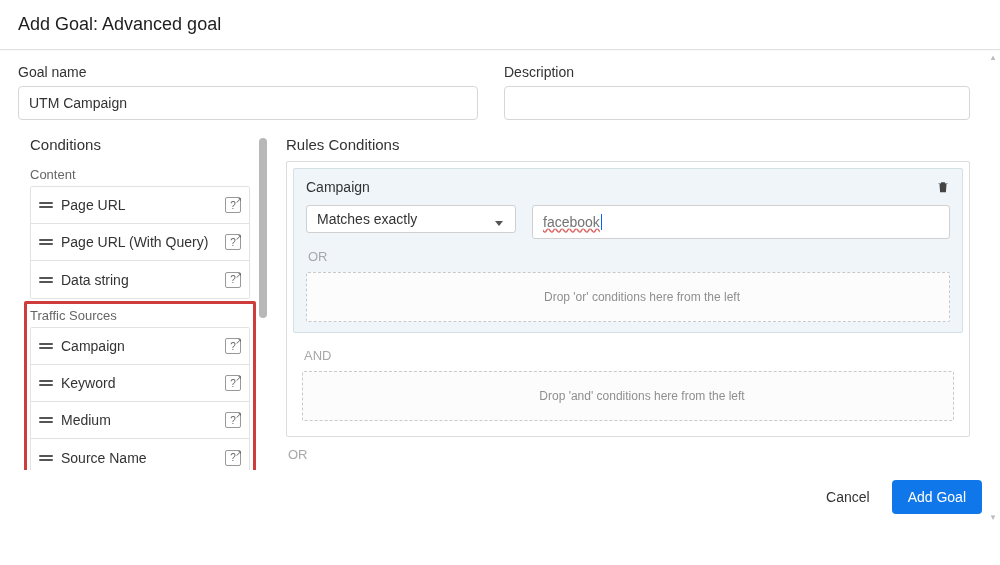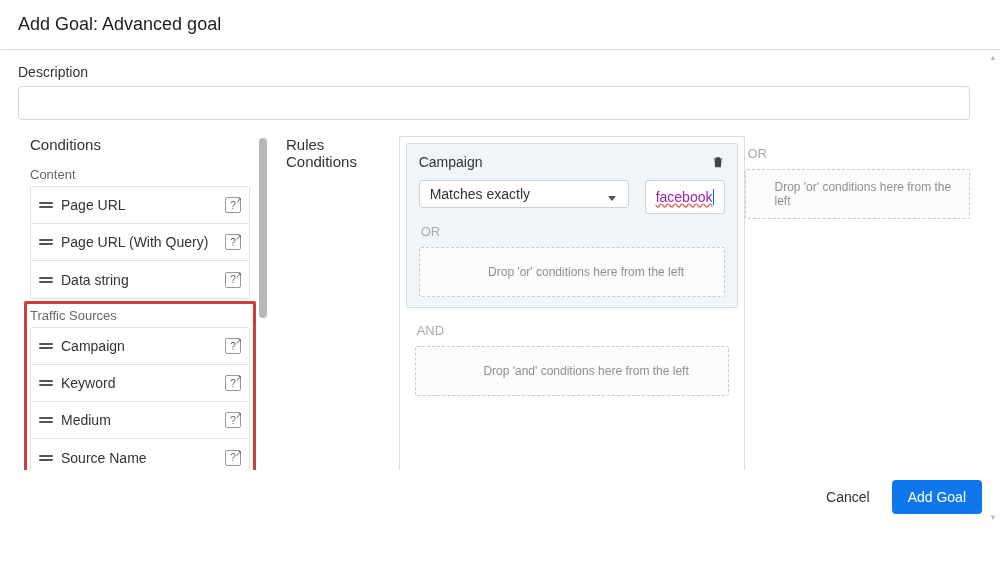--- a/index.html
+++ b/index.html
@@ -16,52 +16,56 @@
   .cond-item { display: flex; align-items: center; height: 37px; padding: 0 8px; border-bottom: 1px solid #e2e2e2; background: #fff; cursor: grab; }
   .cond-item:last-child { border-bottom: none; }
   .drag-icon { width: 14px; display: inline-flex; flex-direction: column; gap: 2px; margin-right: 8px; }
   .drag-icon span { height: 2px; background: #555; border-radius: 1px; }
   .cond-label { flex: 1; font-size: 14px; color: #333; }
   .help-icon { width: 16px; height: 16px; border: 1px solid #999; border-radius: 2px; font-size: 10px; color: #666; display: flex; align-items: center; justify-content: center; position: relative; }
   .help-icon::after { content: "↗"; font-size: 8px; position: absolute; top: -2px; right: -2px; }
   .traffic-highlight { border: 3px solid #cf3c3c; border-radius: 2px; margin: 2px -6px 2px -6px; padding: 0 3px; }
   .scrollbar-sidebar { width: 18px; display: flex; flex-direction: column; align-items: center; padding-top: 2px; }
   .scroll-thumb { width: 8px; height: 180px; background: #b8b8b8; border-radius: 4px; }
-  .rules-panel { flex: 1; display: flex; flex-direction: row; }
+  .rules-panel { flex: 1; display: flex; flex-direction: column; }
   .rules-box { border: 1px solid #dcdcdc; border-radius: 2px; padding: 0; }
   .rule-group { background: #eff5f8; border: 1px solid #d3e0e6; border-radius: 2px; margin: 6px; padding: 10px 12px; }
   .rule-header { display: flex; align-items: center; justify-content: space-between; margin-bottom: 10px; }
   .rule-title { font-size: 14px; color: #333; }
   .trash-icon { width: 14px; height: 14px; cursor: pointer; }
   .trash-icon svg { width: 100%; height: 100%; fill: #444; }
   .rule-row { display: flex; gap: 16px; }
   .select { position: relative; width: 210px; height: 28px; border: 1px solid #d0d0d0; background: #fff; border-radius: 3px; display: flex; align-items: center; padding: 0 10px; cursor: pointer; }
   .select::after { content: ""; position: absolute; right: 12px; top: 15px; border-left: 4px solid transparent; border-right: 4px solid transparent; border-top: 5px solid #555; }
   .value-input { flex: 1; height: 34px; border: 1px solid #d0d0d0; background: #fff; border-radius: 3px; padding: 0 10px; display: flex; align-items: center; }
-  .value-input .val { color: #a21caf; text-decoration: underline wavy rgba(200,0,0,0.6); text-decoration-skip-ink: none; }
+  .value-input .val { color: #737373; text-decoration: underline wavy rgba(200,0,0,0.6); text-decoration-skip-ink: none; }
   .cursor { display: inline-block; width: 1px; height: 16px; background: #0066ff; margin-left: 1px; vertical-align: middle; }
   .logic-label { font-size: 13px; color: #a8a8a8; margin: 10px 0 8px 2px; }
   .drop-zone { border: 1px dashed #c9c9c9; border-radius: 2px; height: 50px; display: flex; align-items: center; justify-content: center; color: #8f8f8f; font-size: 12px; background: #fcfcfc; padding-left: 28px; }
   .and-block { margin: 15px; }
   .footer { position: absolute; bottom: 0; right: 0; left: 0; padding: 10px 18px; display: flex; justify-content: flex-end; align-items: center; gap: 16px; background: #fff; }
   .btn-cancel { background: transparent; border: none; color: #333; font-size: 14px; cursor: pointer; padding: 8px 6px; }
   .btn-primary { background: #0f77ea; color: #fff; border: none; border-radius: 4px; padding: 9px 16px; font-size: 14px; cursor: pointer; text-align: center; }
   .right-scroll { position: absolute; right: 2px; top: 52px; width: 10px; height: 470px; display: flex; flex-direction: column; justify-content: space-between; }
   .right-scroll .arrow { font-size: 9px; color: #bbb; text-align: center; }
   .right-scroll .track { flex: 1; }
 </style>
 </head>
 <body>
 
 <div class="header">Add Goal: Advanced goal</div>
 <div class="divider"></div>
 
 <div class="body">
 
   <div style="position:absolute; left:18px; right:30px; top:14px; display:flex; gap:26px;">
+    <div style="flex:0 0 460px;">
+      <label class="field-label">Goal name</label>
+      <input class="text-input" value="UTM Campaign" style="">
+    </div>
     <div style="flex:1;">
       <label class="field-label">Description</label>
       <textarea class="textarea" style=""></textarea>
     </div>
   </div>
 
   <div style="position:absolute; left:18px; top:86px; right:30px; bottom:50px; display:flex; gap:4px;">
 
     <div style="width:232px; flex-shrink:0;padding-left:12px;">
       <div class="section-title">Conditions</div>

